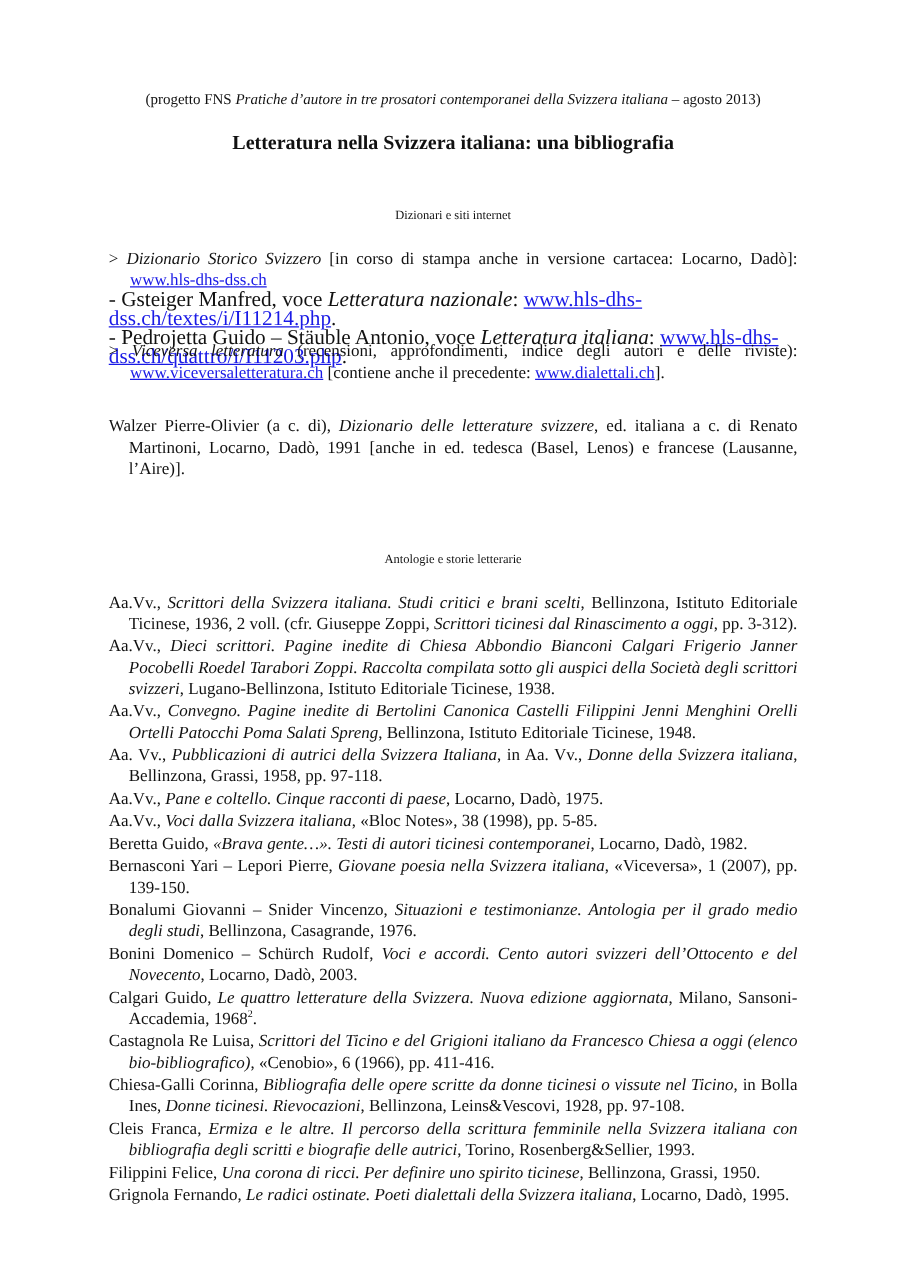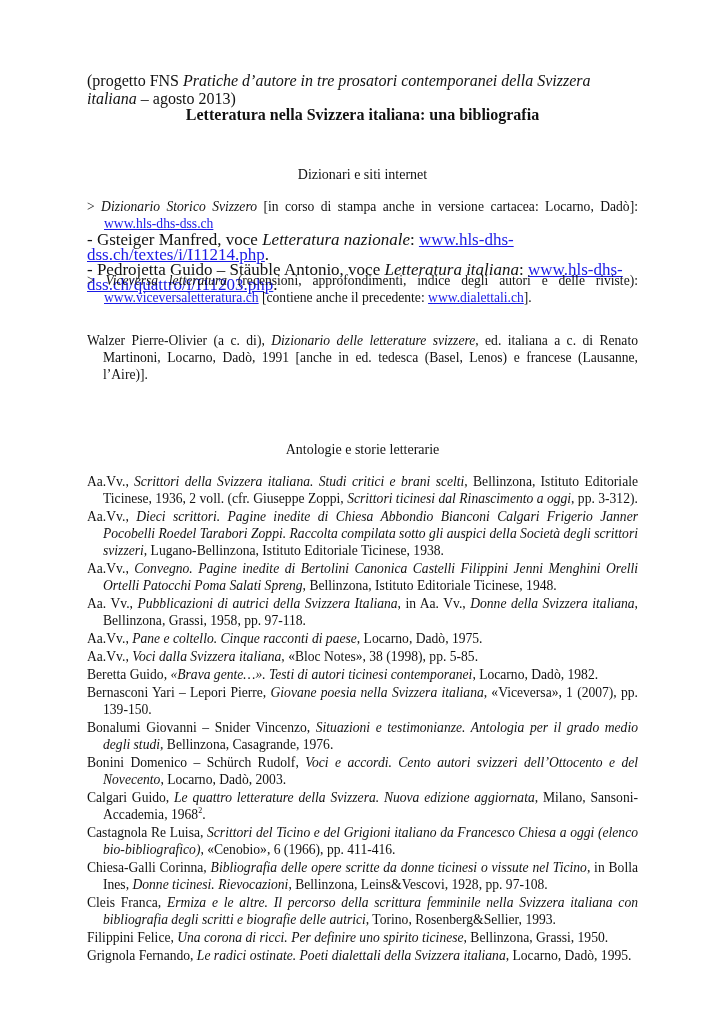--- a/index.html
+++ b/index.html
@@ -1,22 +1,22 @@
 <!DOCTYPE html>
 <html><head>
 <meta charset="utf-8">
 <style>
   html, body { margin: 0; padding: 0; background: #ffffff; }
   body { width: 725px; height: 1024px; overflow: hidden; position: relative;
          font-family: "Liberation Serif", "DejaVu Serif", serif; color: #111; }
   .page { position: absolute; left: 87px; top: 0; width: 551px; }
-  .subtitle { position: absolute; top: 72px; left: 0; width: 551px; text-align: left; font-size: 16px; }
+  .subtitle { position: absolute; top: 72px; left: 0; width: 551px; text-align: center; font-size: 12px; }
   .title { position: absolute; top: 106px; left: 0; width: 551px; text-align: center;
            font-size: 16px; font-weight: bold; }
-  .section-head { position: absolute; left: 0; width: 551px; text-align: center; font-size: 14px; }
+  .section-head { position: absolute; left: 0; width: 551px; text-align: center; font-size: 10px; }
   .block { position: absolute; left: 0; width: 551px; font-size: 13.6px; line-height: 17px; }
   .entry { text-align: justify; padding-left: 16px; text-indent: -16px; margin: 0 0 1px 0; }
   .arrow-entry { text-align: justify; padding-left: 17px; text-indent: -17px; margin: 0; }
   .dash-entry { font-size: 17px; line-height: 15px; margin: 0; }
   i { font-style: italic; }
   a { color: #1a1ae6; text-decoration: underline; }
   sup { font-size: 8px; line-height: 0; }
 </style>
 </head>
 <body>

